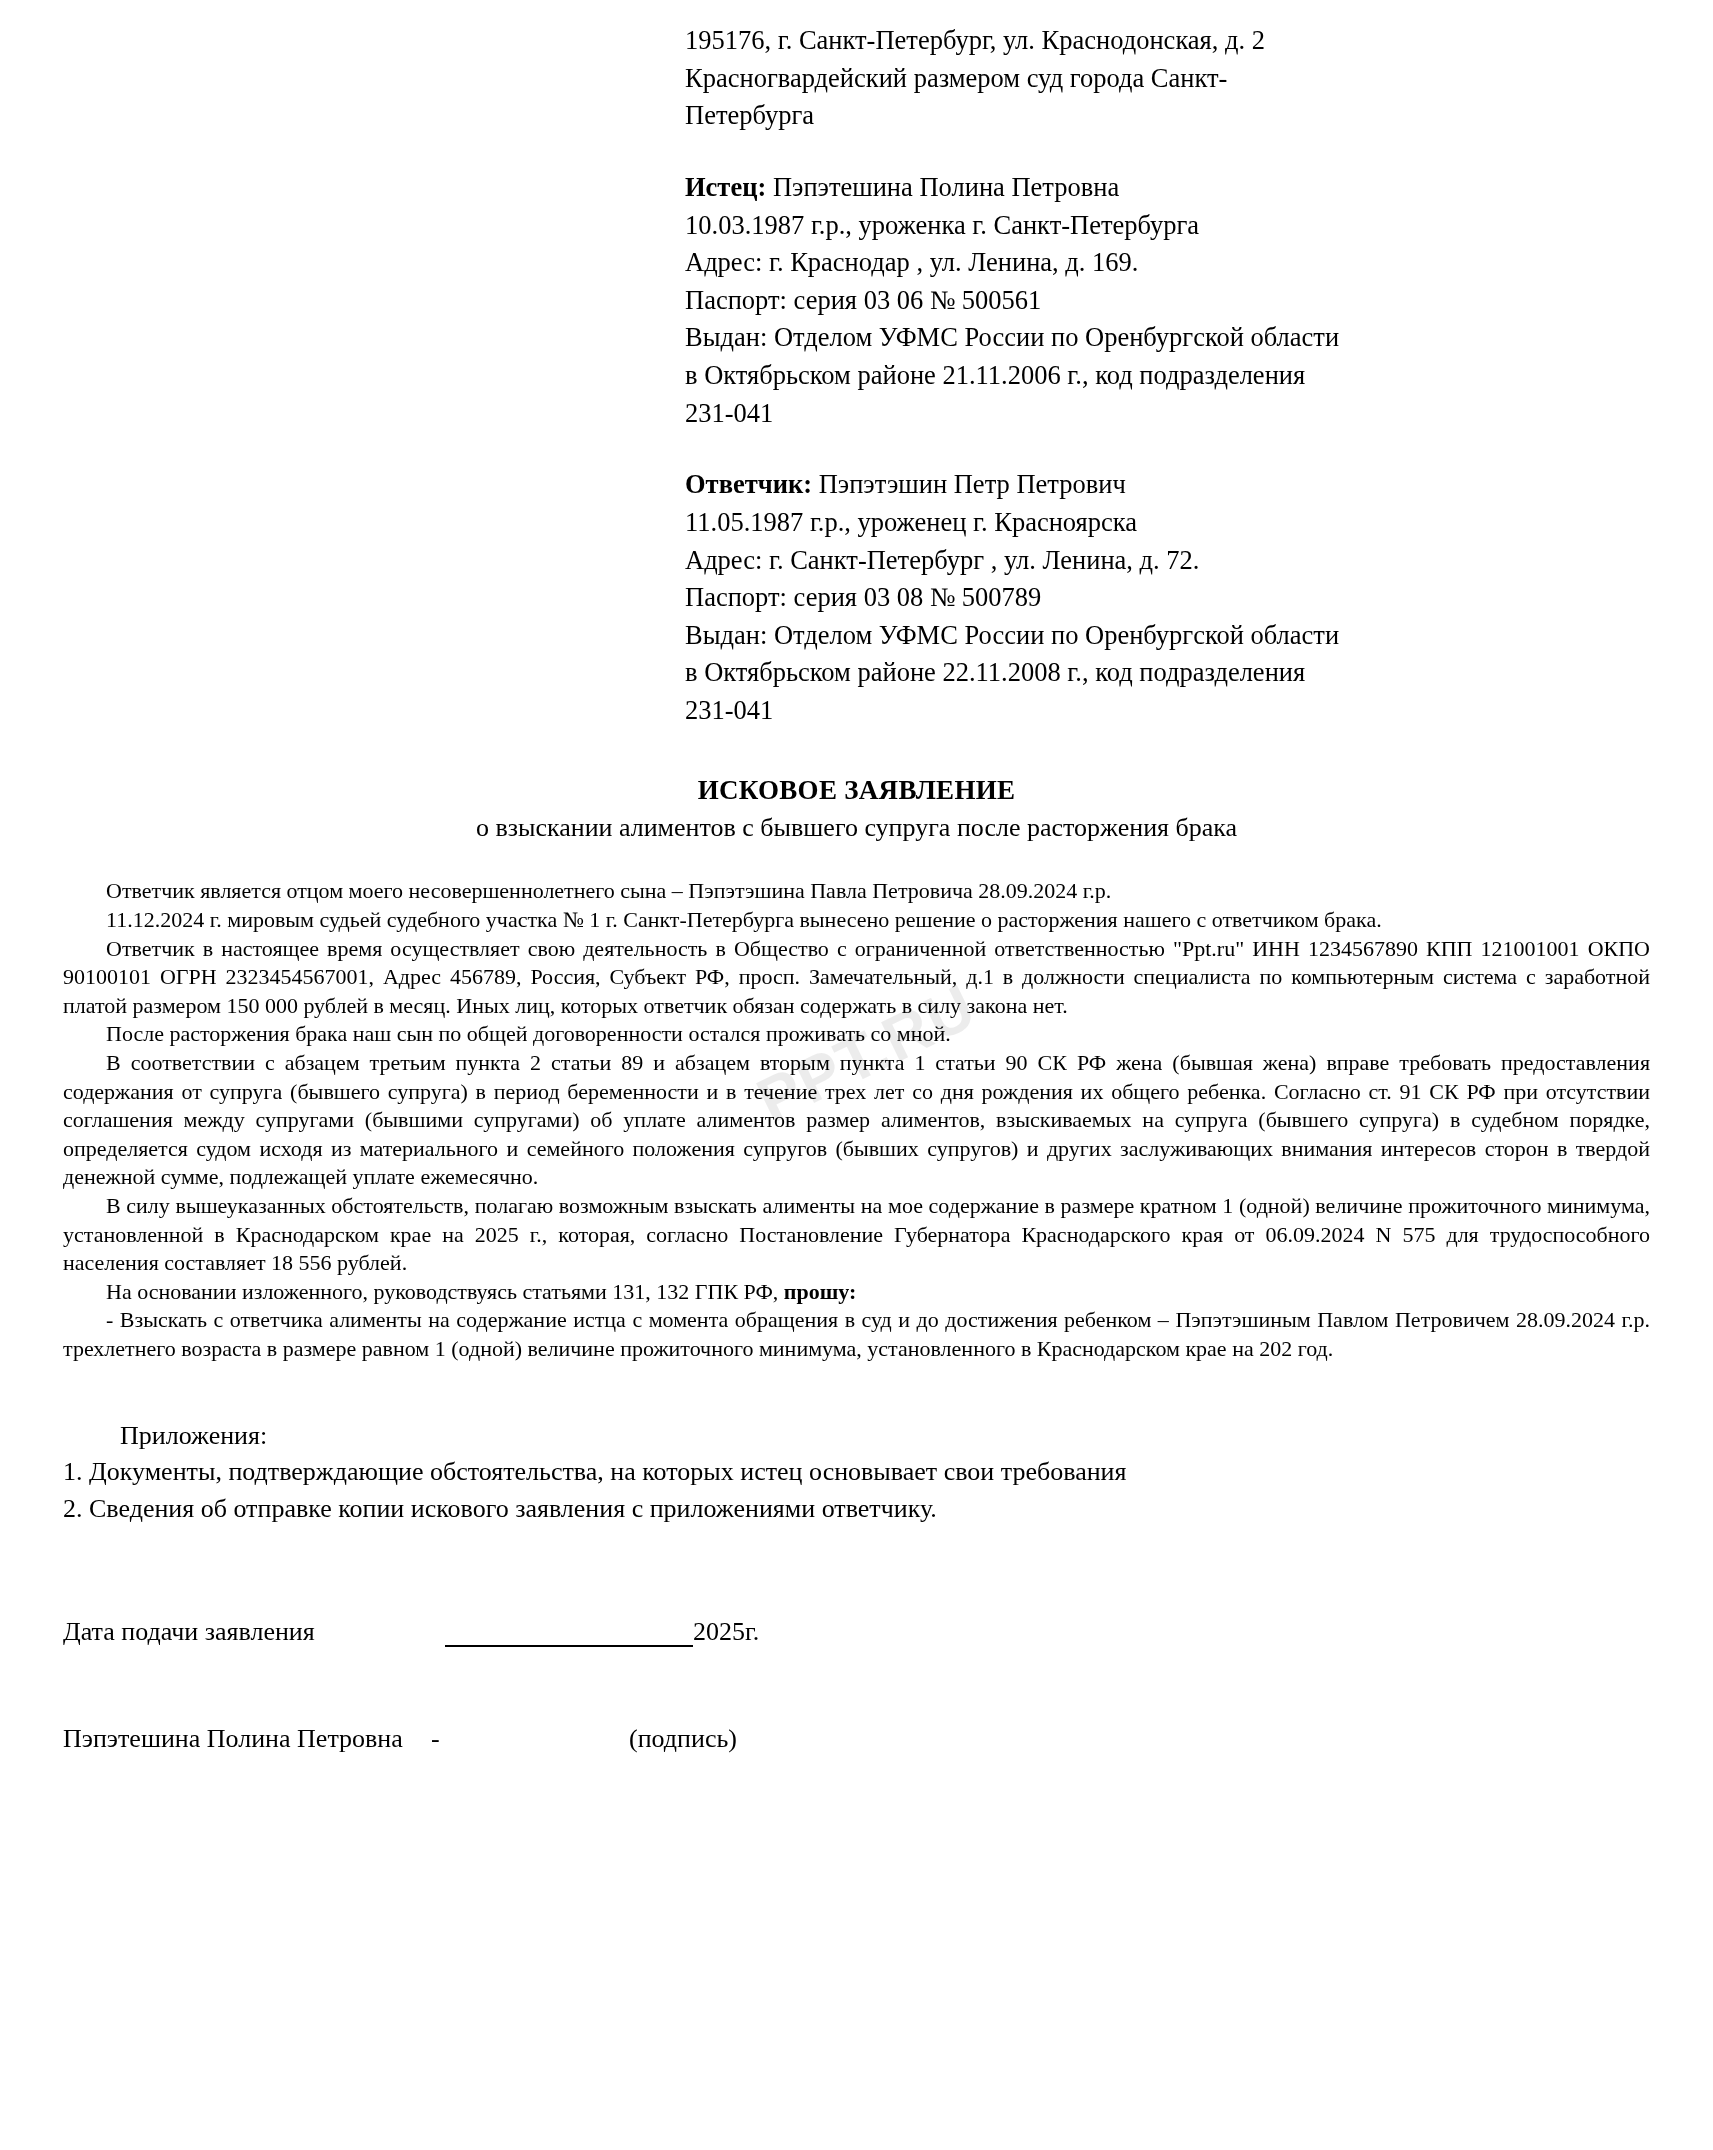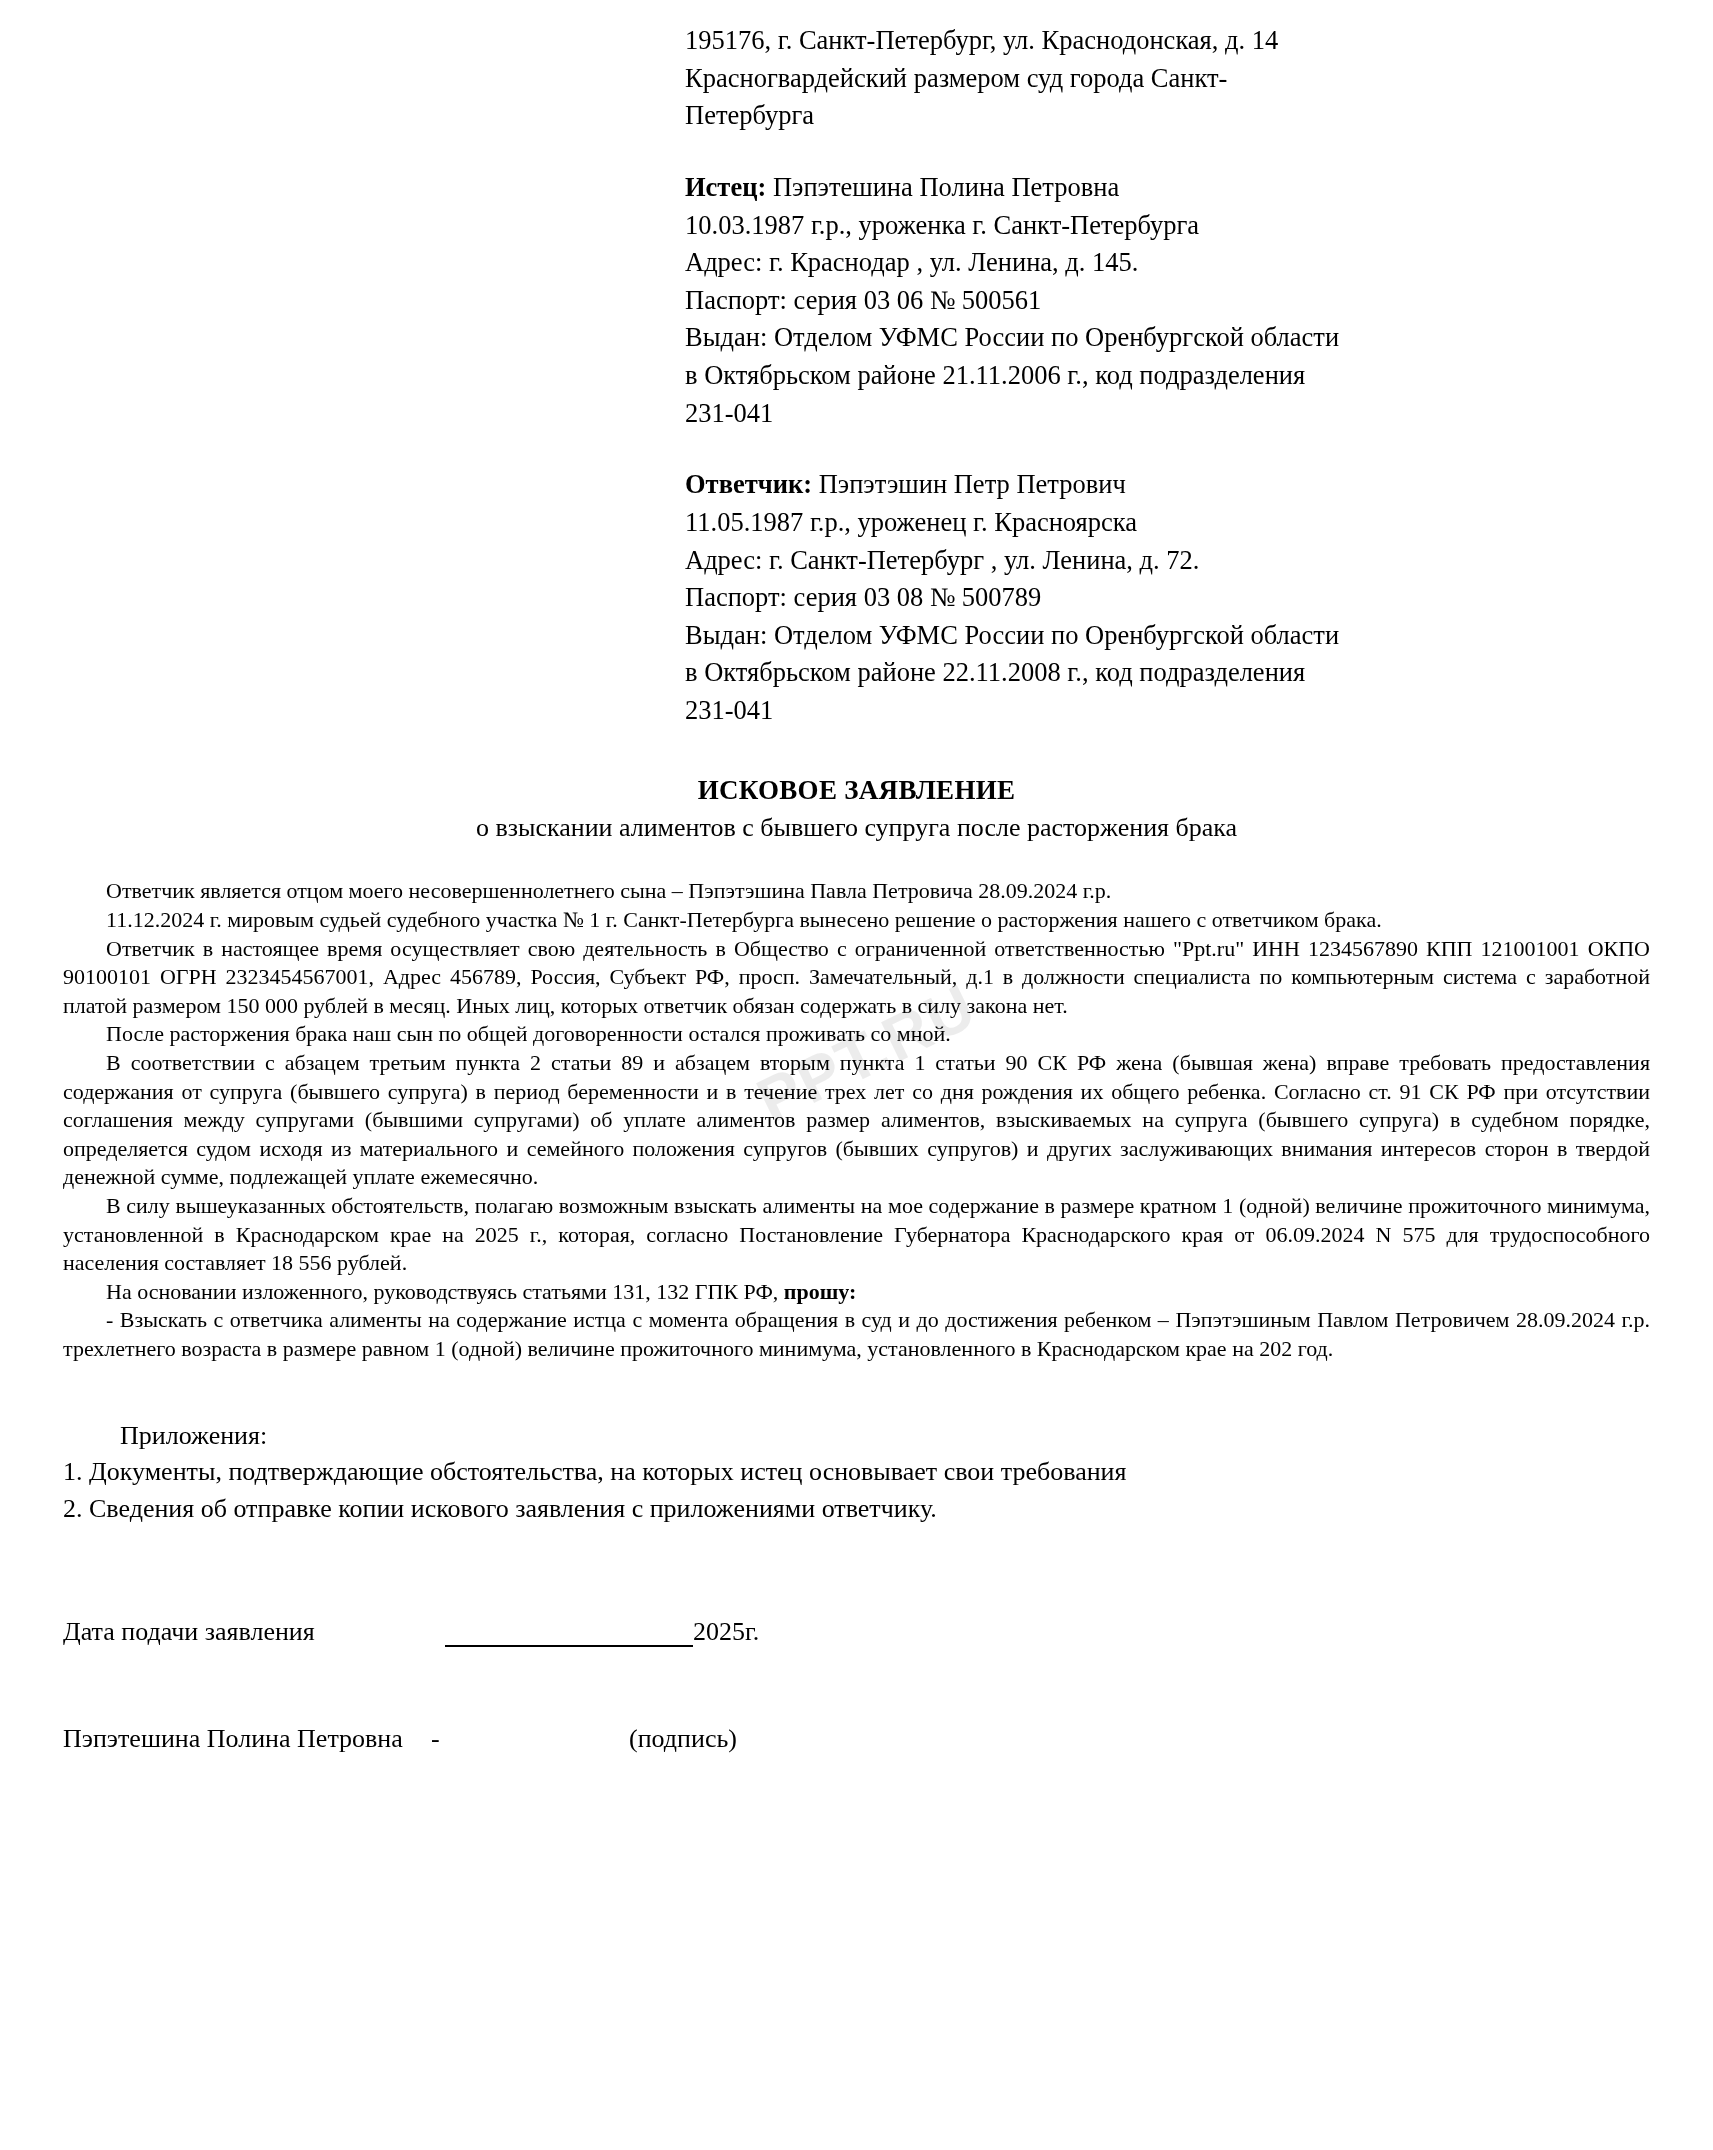--- a/index.html
+++ b/index.html
@@ -123,29 +123,29 @@
 </style>
 </head>
 <body>
 
 <div class="page">
 
   <div class="watermark">PPT.RU</div>
 
   <div class="header-block">
 
-    <div class="ln nojust">195176, г. Санкт-Петербург, ул. Краснодонская, д. 14</div>
+    <div class="ln nojust">195176, г. Санкт-Петербург, ул. Краснодонская, д. 2</div>
     <div class="ln">Красногвардейский размером суд города Санкт-</div>
     <div class="ln nojust">Петербурга</div>
 
     <div class="party-gap"></div>
 
     <div class="ln nojust"><span class="party-label">Истец:</span> <span>Пэпэтешина Полина Петровна</span></div>
     <div class="ln nojust">10.03.1987 г.р., уроженка г. Санкт-Петербурга</div>
-    <div class="ln nojust">Адрес: г. Краснодар , ул. Ленина, д. 145.</div>
+    <div class="ln nojust">Адрес: г. Краснодар , ул. Ленина, д. 169.</div>
     <div class="ln nojust">Паспорт: серия 03 06 № 500561</div>
     <div class="ln nojust">Выдан: Отделом УФМС России по Оренбургской области</div>
     <div class="ln">в Октябрьском районе 21.11.2006 г., код подразделения</div>
     <div class="ln nojust">231-041</div>
 
     <div class="party-gap"></div>
 
     <div class="ln nojust"><span class="party-label">Ответчик:</span> <span>Пэпэтэшин Петр Петрович</span></div>
     <div class="ln nojust">11.05.1987 г.р., уроженец г. Красноярска</div>
     <div class="ln nojust">Адрес: г. Санкт-Петербург , ул. Ленина, д. 72.</div>

